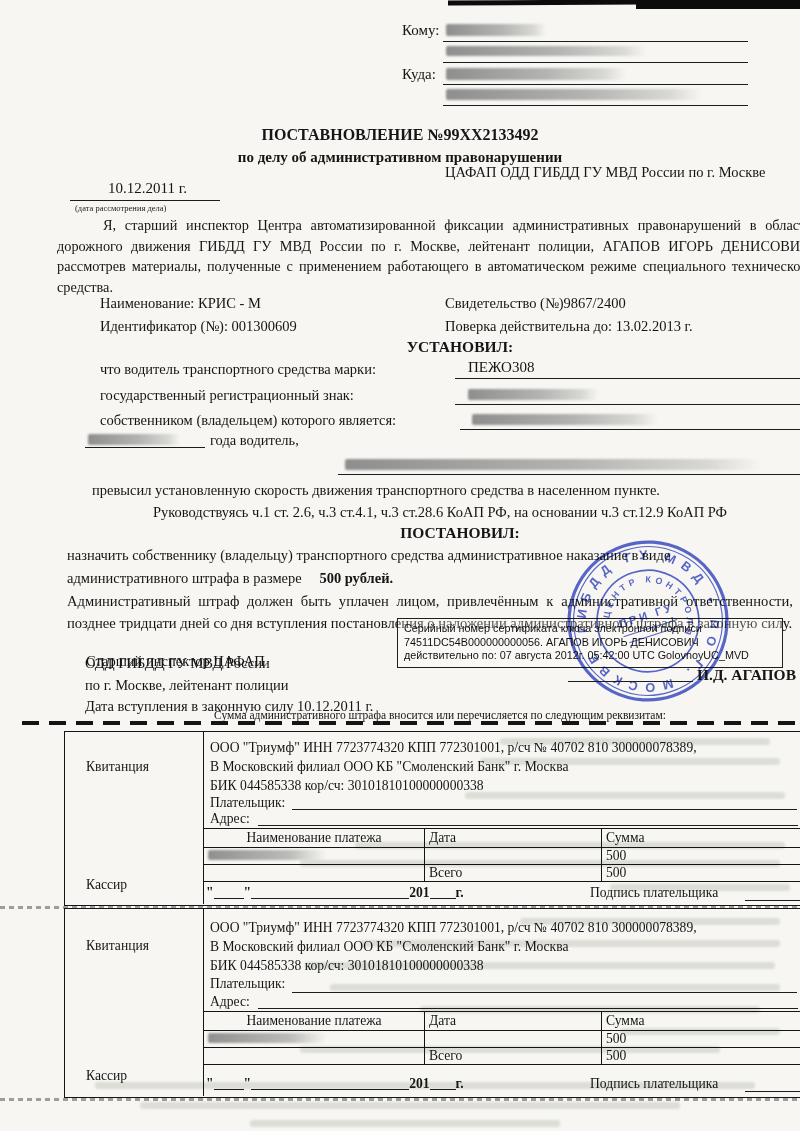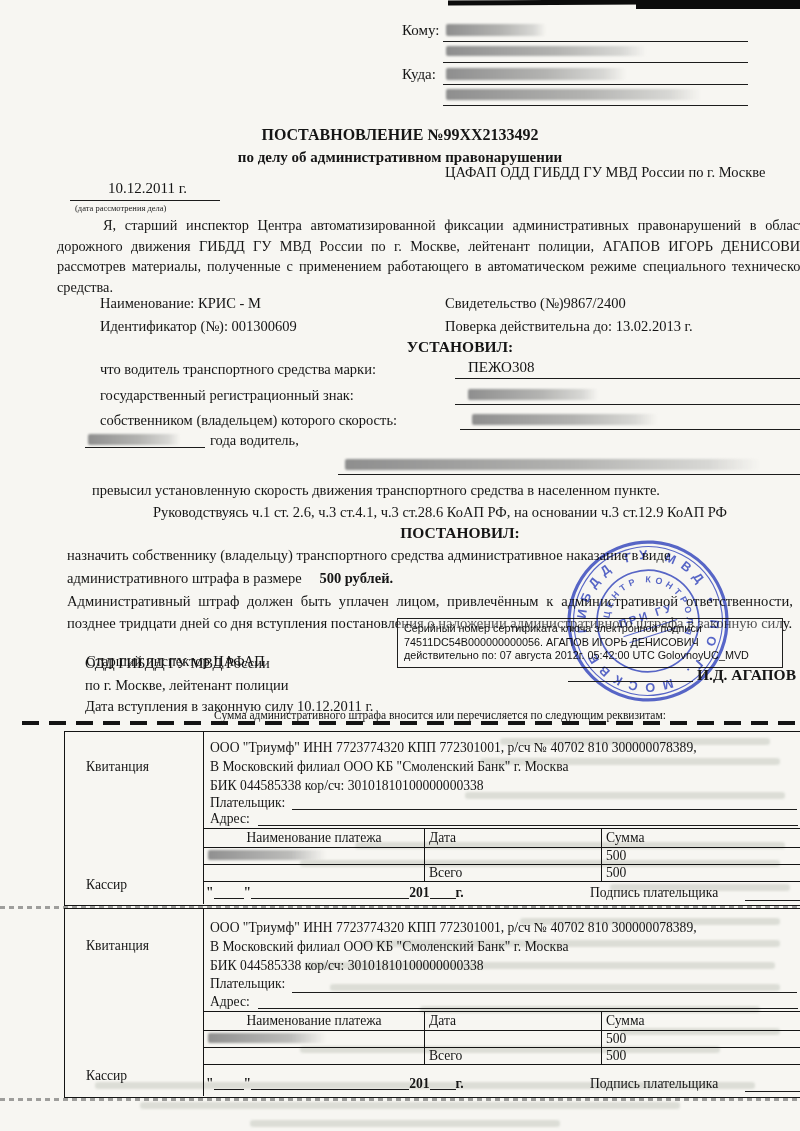--- a/index.html
+++ b/index.html
@@ -102,21 +102,21 @@
   <div class="t c b" style="top:338px;font-size:15.5px;padding-left:60px;">УСТАНОВИЛ:</div>
 
   <div class="t" style="left:100px;top:361px;">что водитель транспортного средства марки:</div>
   <div class="t" style="left:468px;top:359px;font-size:15px;">ПЕЖО308</div>
   <div class="ul" style="left:455px;top:378px;width:345px;border-bottom-width:1.8px;"></div>
 
   <div class="t" style="left:100px;top:387px;">государственный регистрационный знак:</div>
   <div class="red" style="left:468px;top:389px;width:130px;height:11px;"></div>
   <div class="ul" style="left:455px;top:404px;width:345px;border-bottom-width:1.8px;"></div>
 
-  <div class="t" style="left:100px;top:412px;">собственником (владельцем) которого скорость:</div>
+  <div class="t" style="left:100px;top:412px;">собственником (владельцем) которого является:</div>
   <div class="red" style="left:472px;top:414px;width:185px;height:11px;"></div>
   <div class="ul" style="left:460px;top:429px;width:340px;border-bottom-width:1.8px;"></div>
 
   <div class="red" style="left:88px;top:434px;width:92px;height:11px;"></div>
   <div class="ul" style="left:85px;top:447px;width:120px;"></div>
   <div class="t" style="left:210px;top:432px;">года водитель,</div>
 
   <div class="red" style="left:345px;top:459px;width:415px;height:11px;"></div>
   <div class="ul" style="left:338px;top:474px;width:462px;border-bottom-width:1.8px;"></div>
 

